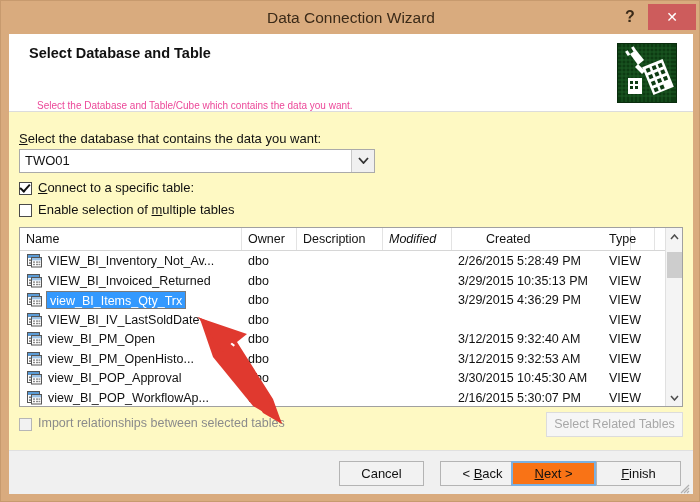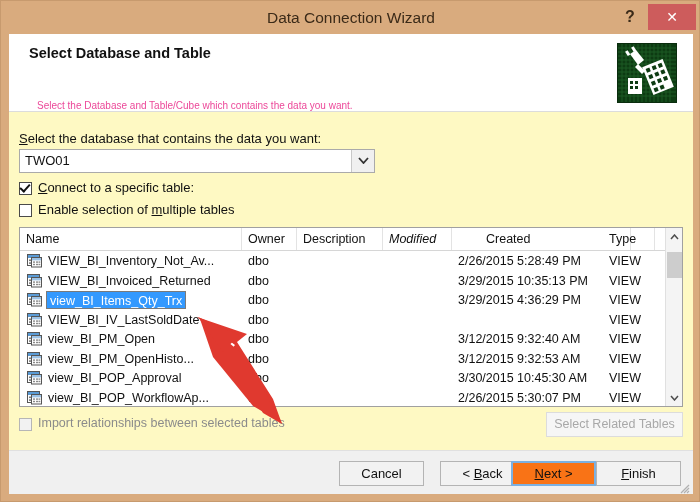--- a/index.html
+++ b/index.html
@@ -720,21 +720,21 @@
           <rect x="11.5" y="7.4" width="1.8" height="1.4"></rect>
           <rect x="6" y="9.8" width="2" height="1.4"></rect>
           <rect x="9" y="9.8" width="2" height="1.4"></rect>
           <rect x="11.5" y="9.8" width="1.8" height="1.4"></rect>
         </g>
       </svg></span>
             <span class="cell cell-name">view_BI_POP_WorkflowAp...</span>
             <span class="cell cell-owner">dbo</span>
             <span class="cell cell-desc"></span>
             <span class="cell cell-mod"></span>
-            <span class="cell cell-created">2/26/2015 5:30:07 PM</span>
+            <span class="cell cell-created">2/16/2015 5:30:07 PM</span>
             <span class="cell cell-type">VIEW</span>
           </div>
         </div>
 
       <div class="vscroll">
         <div class="arrow up">
           <svg width="9" height="6" viewBox="0 0 9 6">
               <path d="M1 5 L4.5 1 L8 5" stroke="#4d4d4d" stroke-width="1.5" fill="none"></path>
             </svg>
         </div>

